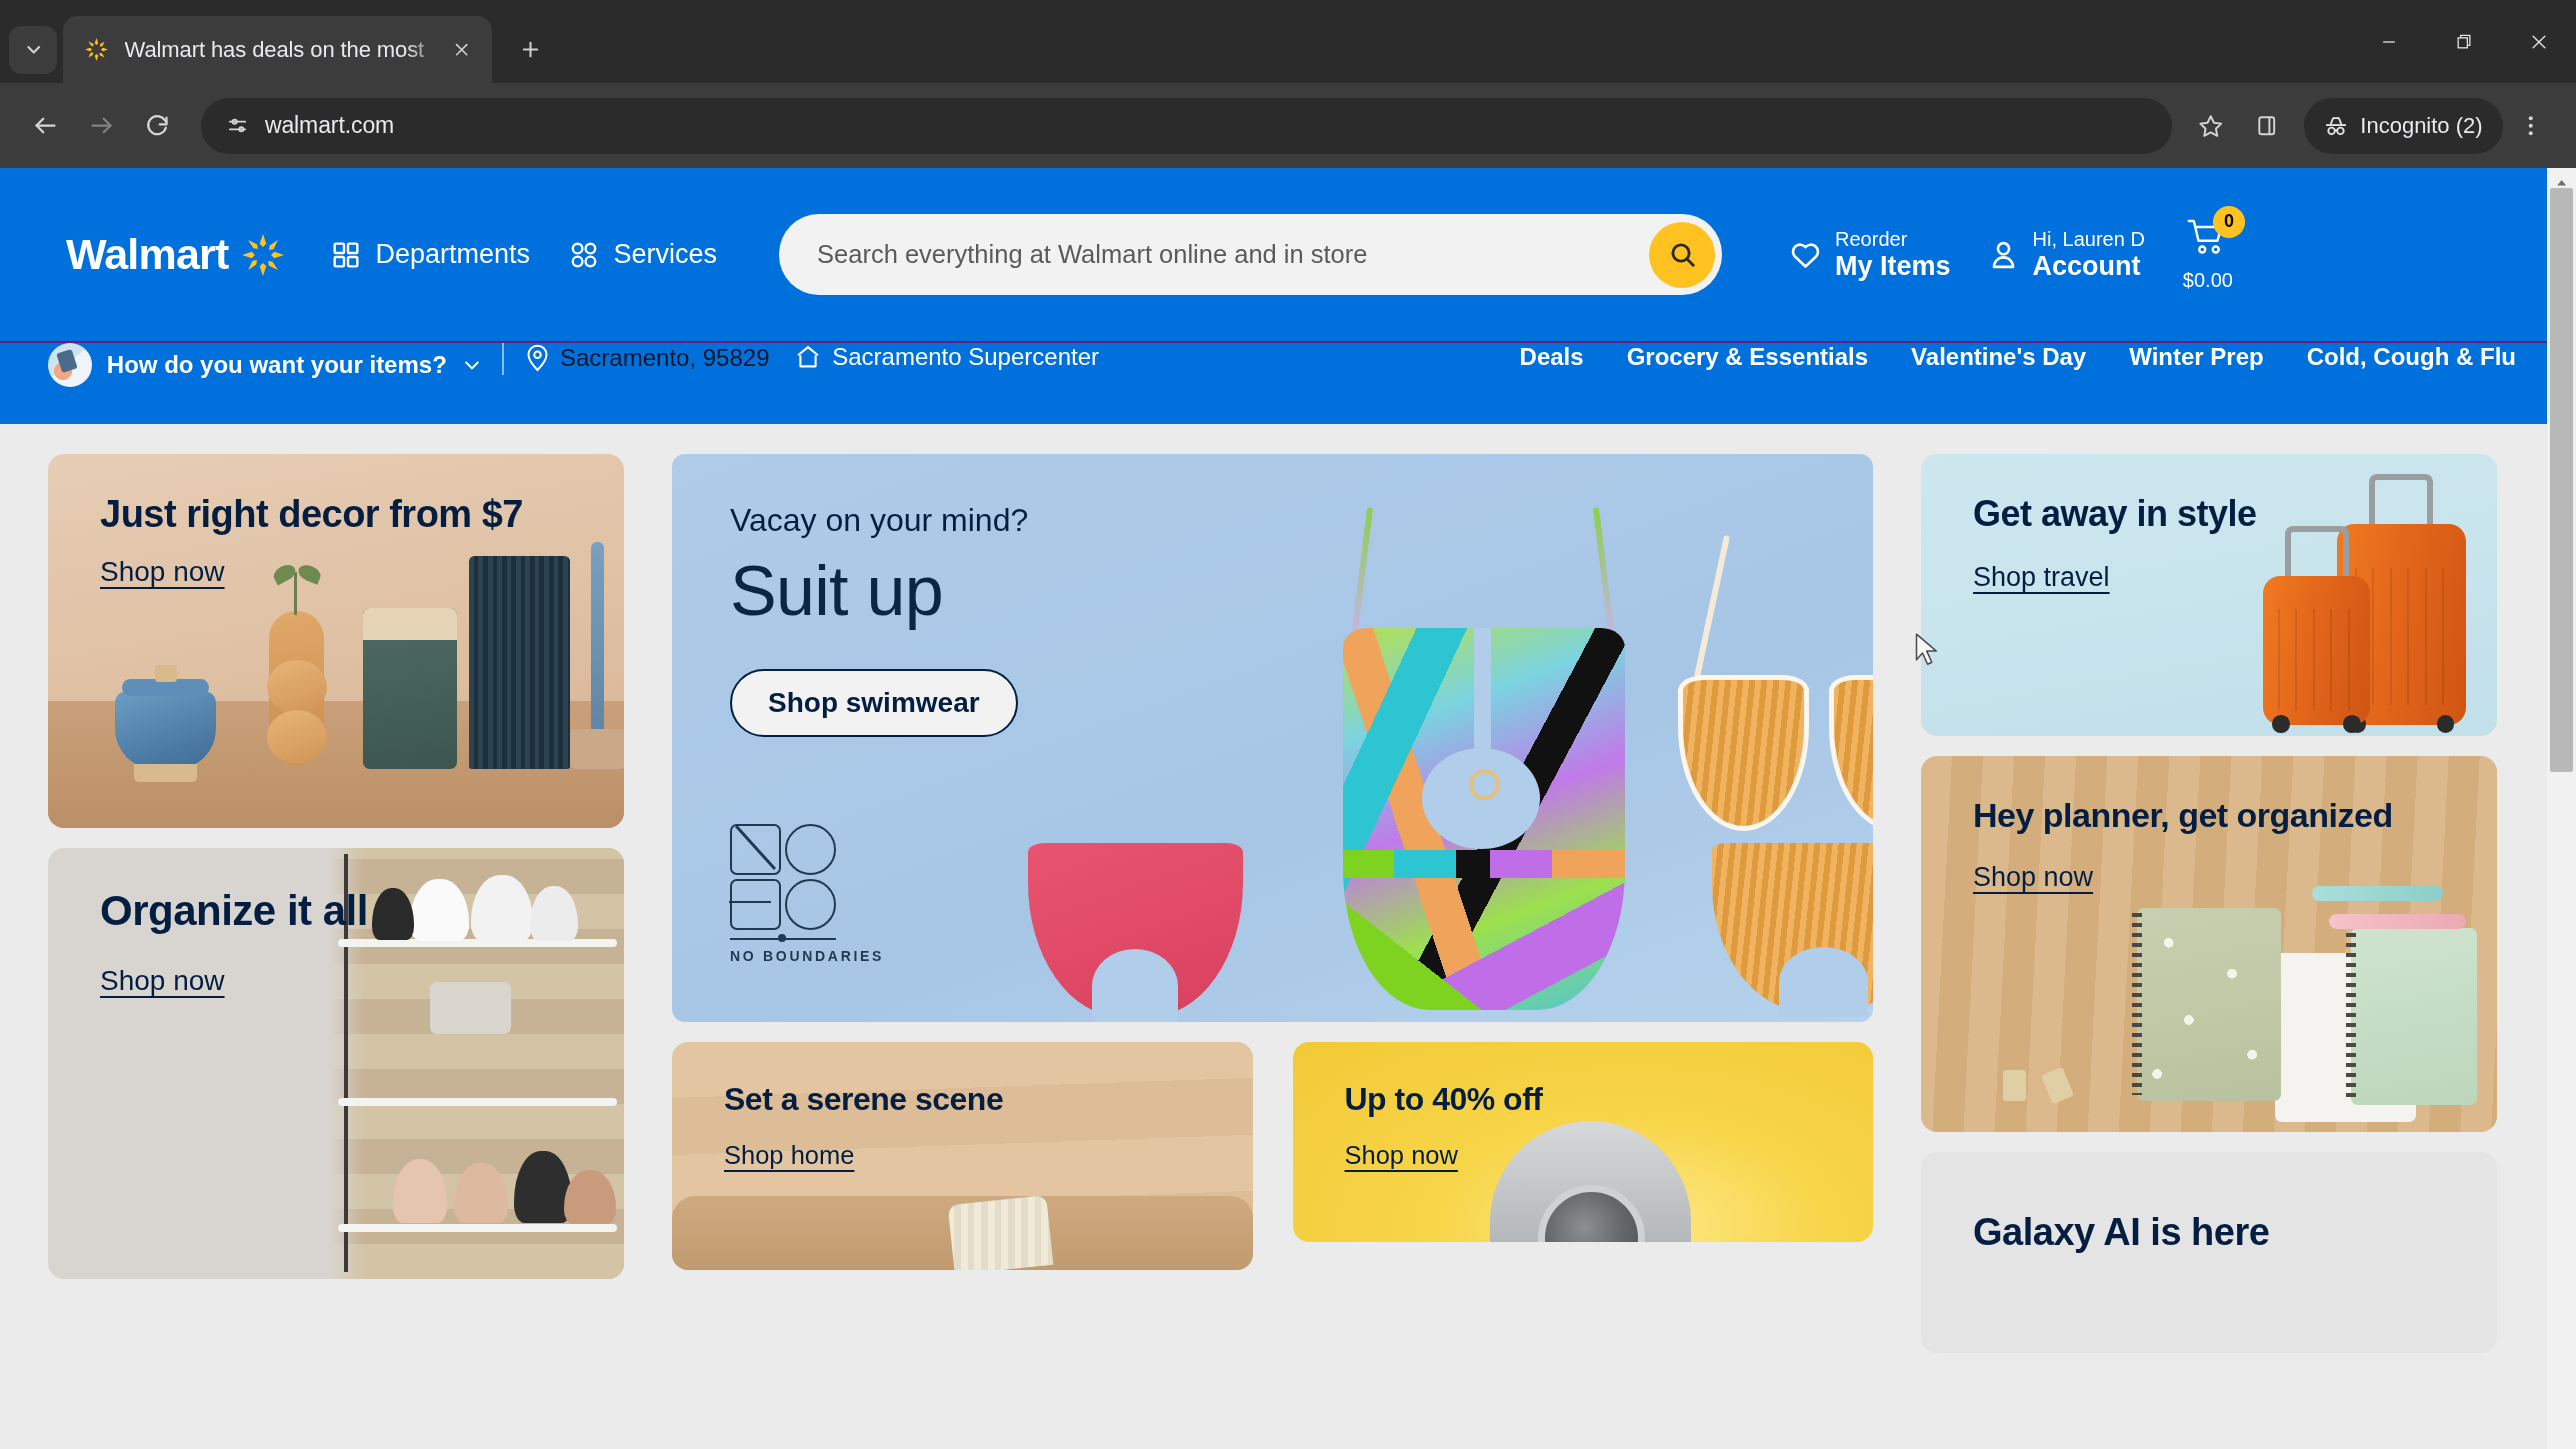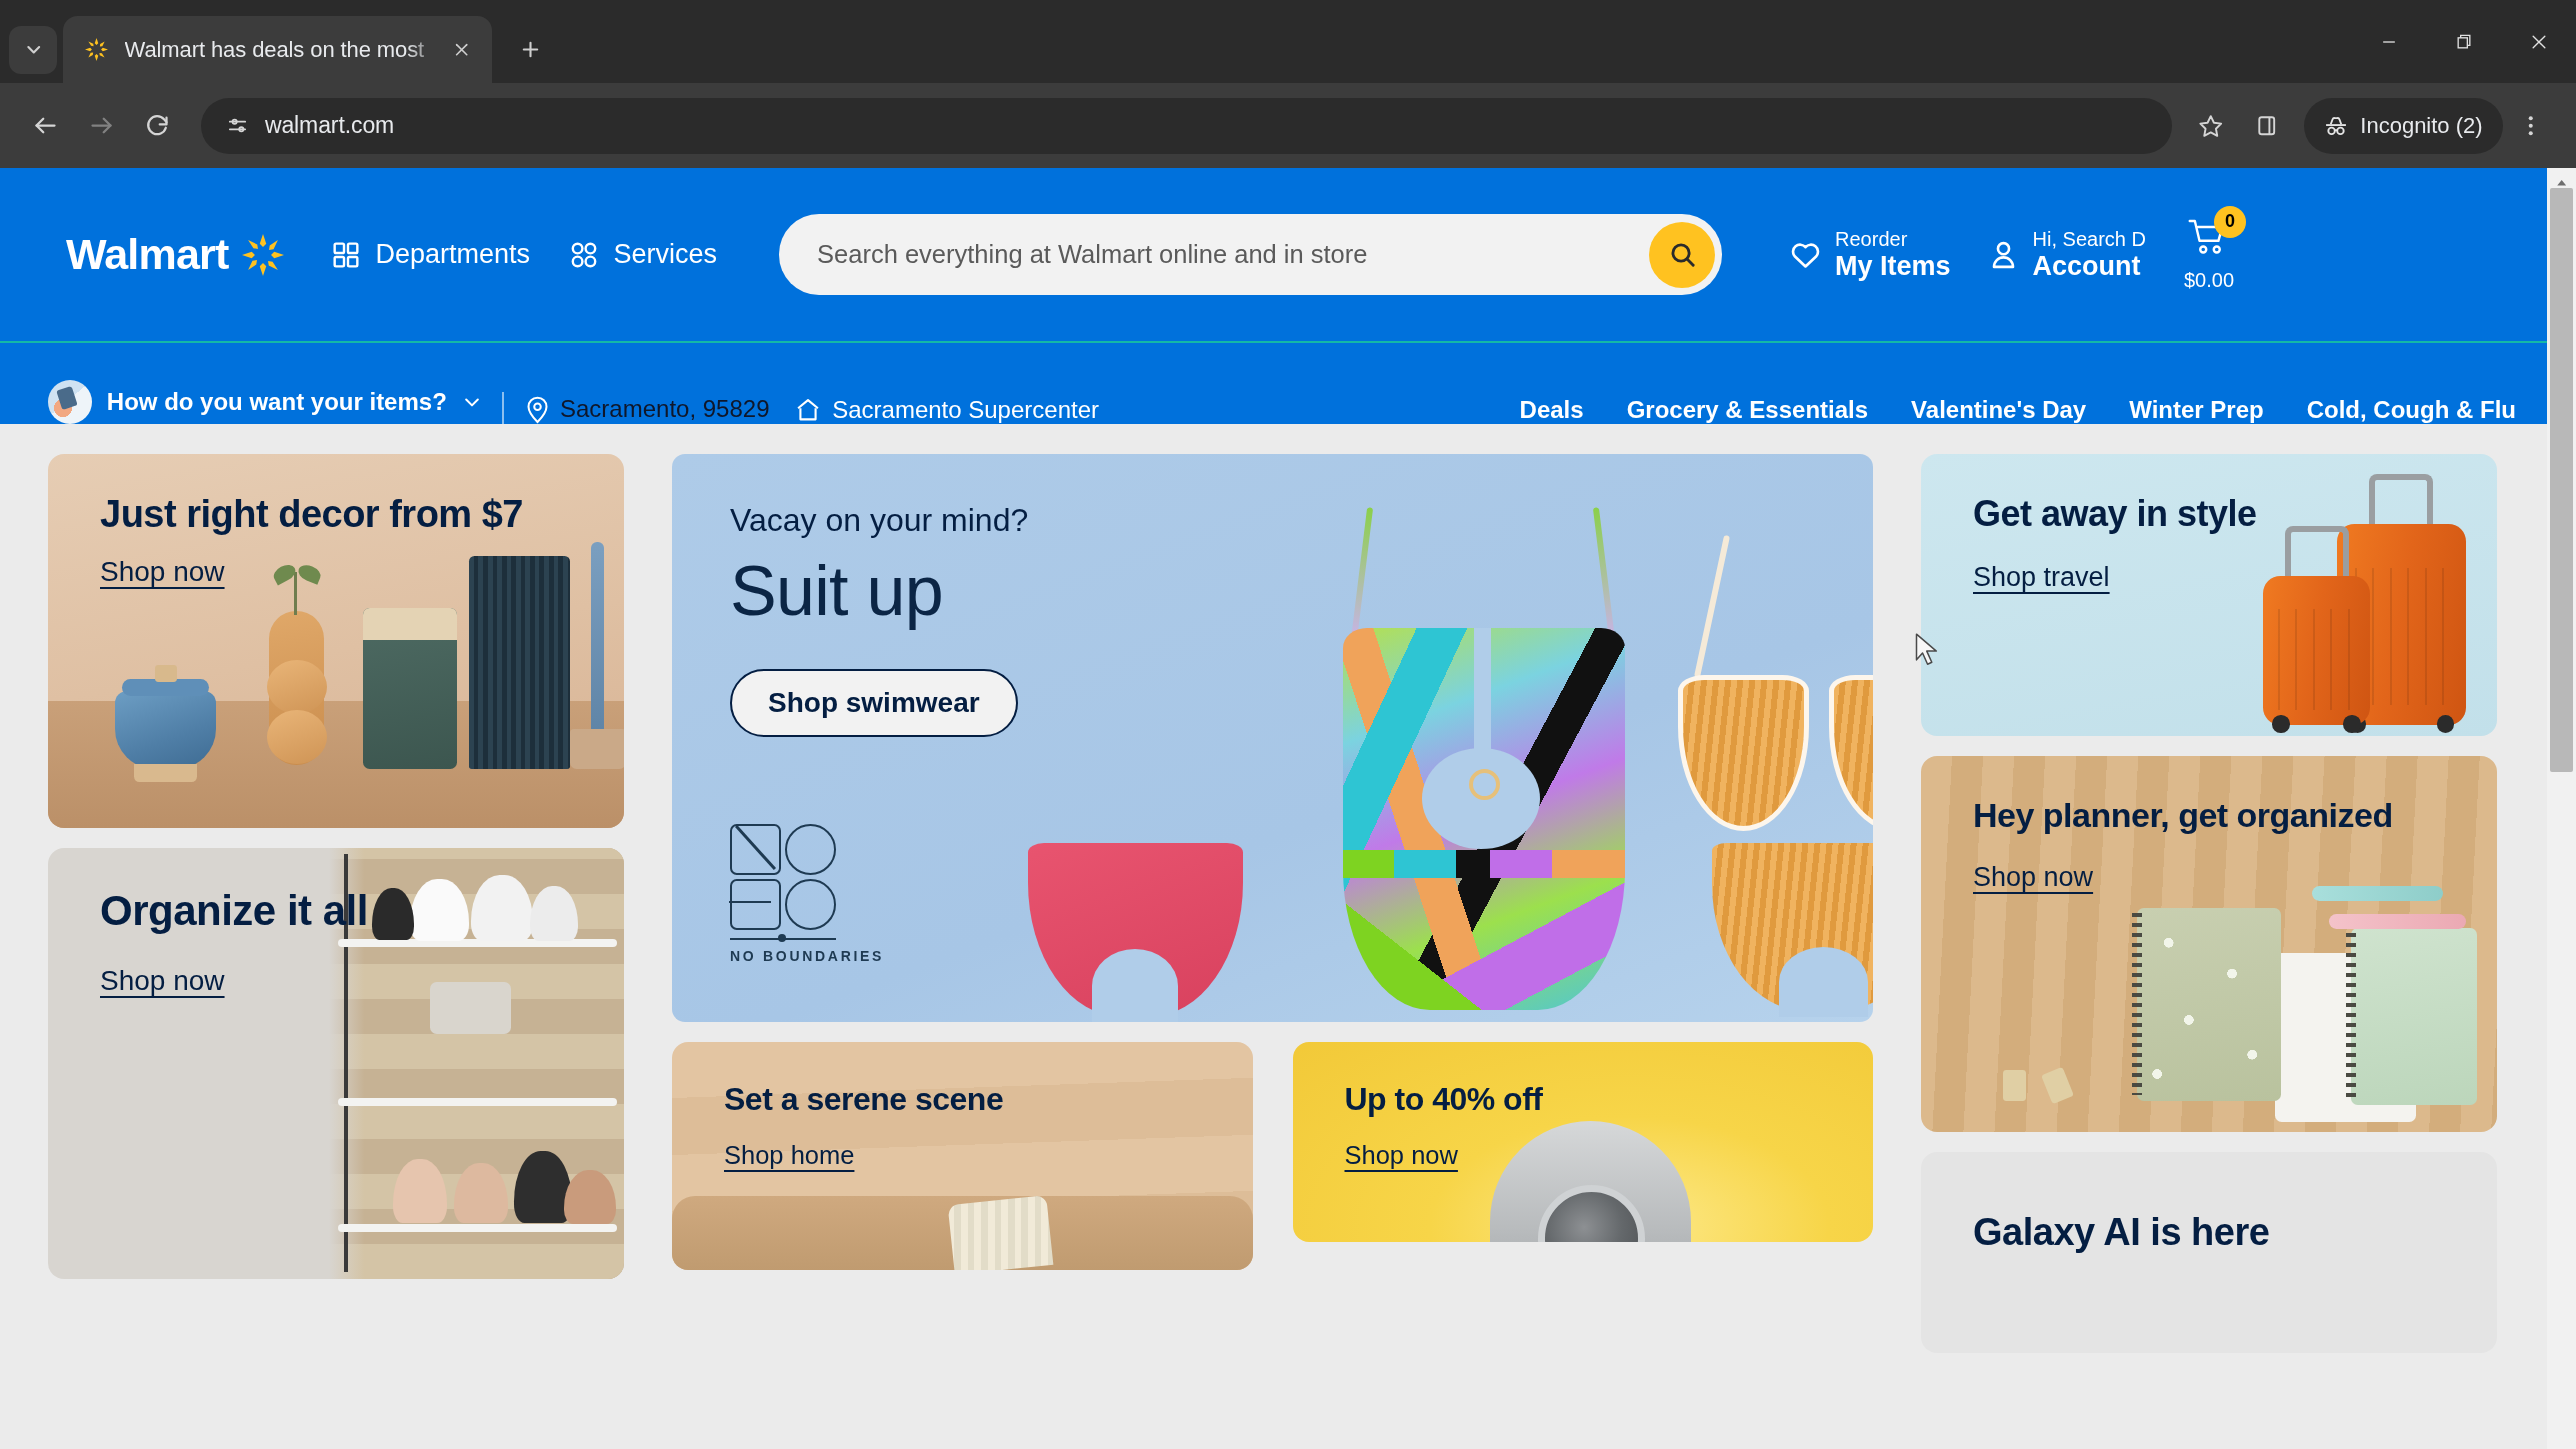--- a/index.html
+++ b/index.html
@@ -260,23 +260,23 @@
     display: flex; align-items: center; justify-content: center;
     padding: 0 4px;
   }
   .wm-cart-price { font-size: 20px; margin-top: 12px; }
 
   
   .wm-subnav {
     background: #0071dc;
     height: 83px;
     display: flex;
-    align-items: flex-end;
+    align-items: flex-start;
     padding: 0 48px 0 48px;
-    border-top: 2px solid #14b8a6;
+    border-top: 2px solid #701a75;
   }
   .wm-fulfil {
     display: flex;
     align-items: center;
     color: #fff;
     cursor: pointer;
     flex: 0 0 auto;
   }
   .wm-fulfil-av {
     width: 44px; height: 44px;
@@ -943,21 +943,21 @@
     </div>
 
     <div class="wm-util">
       <span class="ui">
         <svg viewBox="0 0 24 24" fill="none" stroke="#fff" stroke-width="1.8" stroke-linejoin="round">
             <circle cx="12" cy="8" r="3.8"></circle>
             <path d="M5.5 20.5a6.5 6.5 0 0 1 13 0z"></path>
           </svg>
       </span>
       <span>
-        <span class="wm-util-sub">Hi, Search D</span><br>
+        <span class="wm-util-sub">Hi, Lauren D</span><br>
         <span class="wm-util-main">Account</span>
       </span>
     </div>
 
     <div class="wm-cart">
       <svg viewBox="0 0 28 26" fill="none" stroke="#fff" stroke-width="1.6" stroke-linejoin="round" stroke-linecap="round">
         <path d="M1.5 2h3.4l3.1 13.2h12.6l2.6-9.2H7"></path>
         <circle cx="10.5" cy="21" r="2"></circle>
           <circle cx="19.5" cy="21" r="2"></circle>
       </svg>

